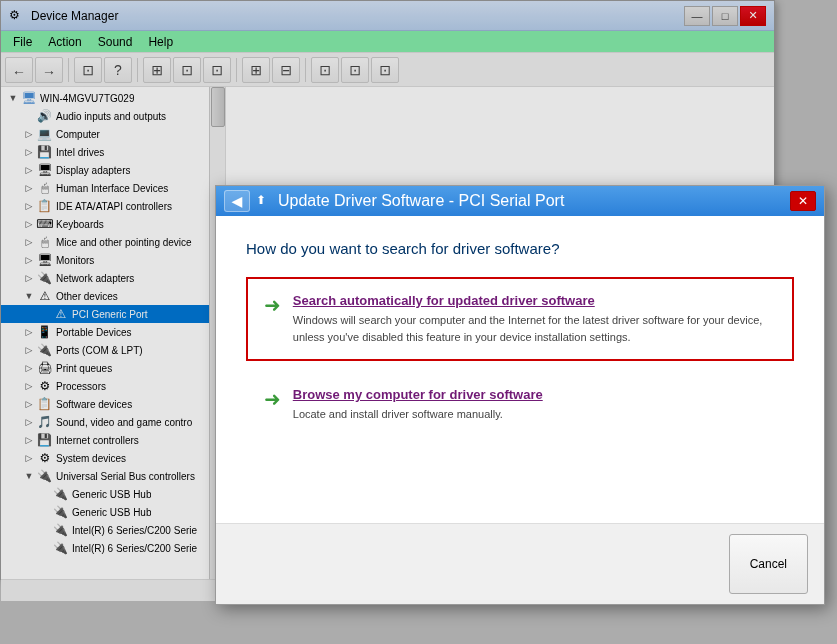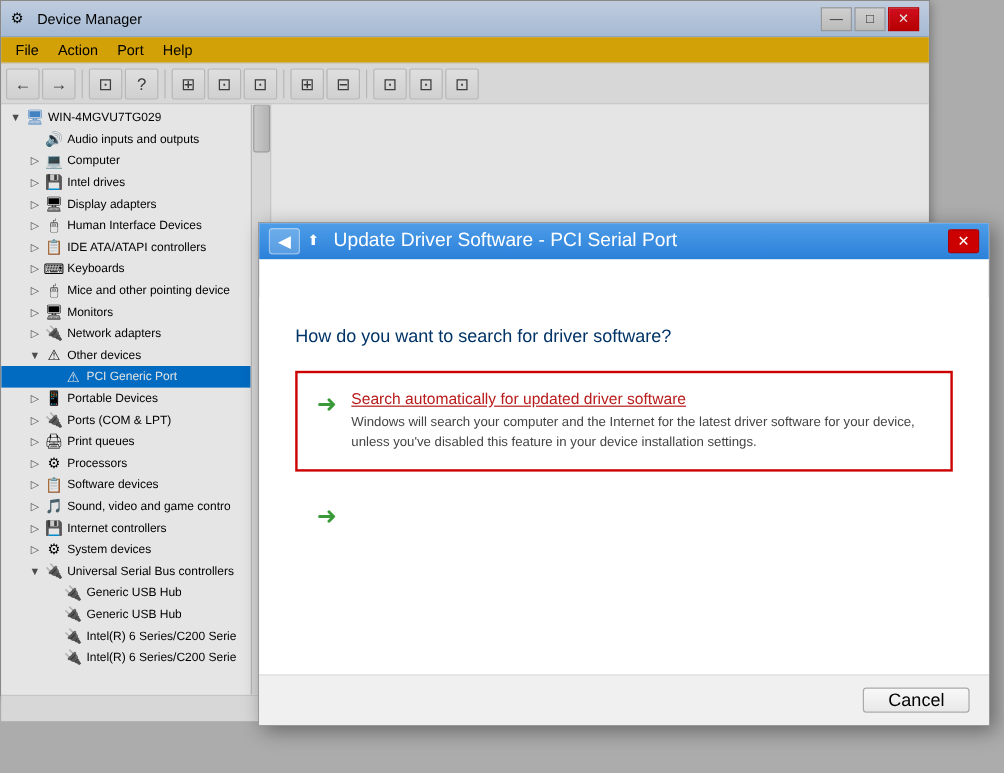--- a/index.html
+++ b/index.html
@@ -61,21 +61,21 @@
       display: flex;
       align-items: center;
       justify-content: center;
       font-size: 11px;
       color: #333;
     }
     .title-btn.close { background: linear-gradient(to bottom, #e81123, #c00); color: #fff; border-color: #c00; }
 
     
     .menu-bar {
-      background: #eab308;
+      background: #86efac;
       height: 22px;
       display: flex;
       align-items: center;
       padding: 0 4px;
       border-bottom: 1px solid #ddd;
     }
     .menu-item {
       padding: 2px 8px;
       cursor: pointer;
       font-size: 12px;
@@ -275,21 +275,20 @@
       font-size: 12px;
       cursor: pointer;
       border-radius: 2px;
     }
 
     
     .dialog-content {
       flex: 1;
       padding: 24px 30px;
       background: #fff;
-      margin-top: 32px;
     }
     .dialog-question {
       font-size: 15px;
       color: #003366;
       margin-bottom: 20px;
       font-weight: normal;
     }
 
     
     .option-box {
@@ -315,44 +314,44 @@
     .option-arrow {
       color: #3a9a3a;
       font-size: 20px;
       margin-top: 2px;
       flex-shrink: 0;
       line-height: 1;
     }
     .option-text-area { flex: 1; }
     .option-title {
       font-size: 13px;
-      color: #b91c1c;
-      font-weight: normal;
+      color: #701a75;
+      font-weight: bold;
       margin-bottom: 4px;
       text-decoration: underline;
     }
     .option-desc {
       font-size: 11px;
       color: #444;
       line-height: 1.5;
     }
 
     
     .dialog-footer {
       padding: 10px 16px;
       display: flex;
       justify-content: flex-end;
       background: #f0f0f0;
       border-top: 1px solid #ddd;
     }
     .cancel-btn {
-      padding: 1px 20px;
+      padding: 22px 20px;
       background: linear-gradient(to bottom, #f8f8f8, #e8e8e8);
       border: 1px solid #aaa;
-      font-size: 15px;
+      font-size: 12px;
       cursor: pointer;
       border-radius: 3px;
     }
   </style>
 </head>
 <body>
 
 <div class="main-window">
 
   <div class="title-bar">
@@ -363,21 +362,21 @@
     <div class="title-bar-buttons">
       <div class="title-btn">—</div>
       <div class="title-btn">□</div>
       <div class="title-btn close">✕</div>
     </div>
   </div>
 
   <div class="menu-bar">
     <div class="menu-item">File</div>
     <div class="menu-item">Action</div>
-    <div class="menu-item">Port</div>
+    <div class="menu-item">Sound</div>
     <div class="menu-item">Help</div>
   </div>
 
   <div class="toolbar">
     <div class="toolbar-btn">←</div>
     <div class="toolbar-btn">→</div>
     <div class="toolbar-separator"></div>
     <div class="toolbar-btn">⊡</div>
     <div class="toolbar-btn">?</div>
     <div class="toolbar-separator"></div>
@@ -566,20 +565,24 @@
       <div class="option-box">
         <span class="option-arrow">➜</span>
         <div class="option-text-area">
           <div class="option-title">Search automatically for updated driver software</div>
           <div class="option-desc">Windows will search your computer and the Internet for the latest driver software for your device, unless you've disabled this feature in your device installation settings.</div>
         </div>
       </div>
 
       <div class="option-box-plain">
         <span class="option-arrow">➜</span>
+        <div class="option-text-area">
+          <div class="option-title">Browse my computer for driver software</div>
+          <div class="option-desc">Locate and install driver software manually.</div>
+        </div>
       </div>
     </div>
 
     <div class="dialog-footer">
       <button class="cancel-btn">Cancel</button>
     </div>
 
   </div>
 </div>
 

